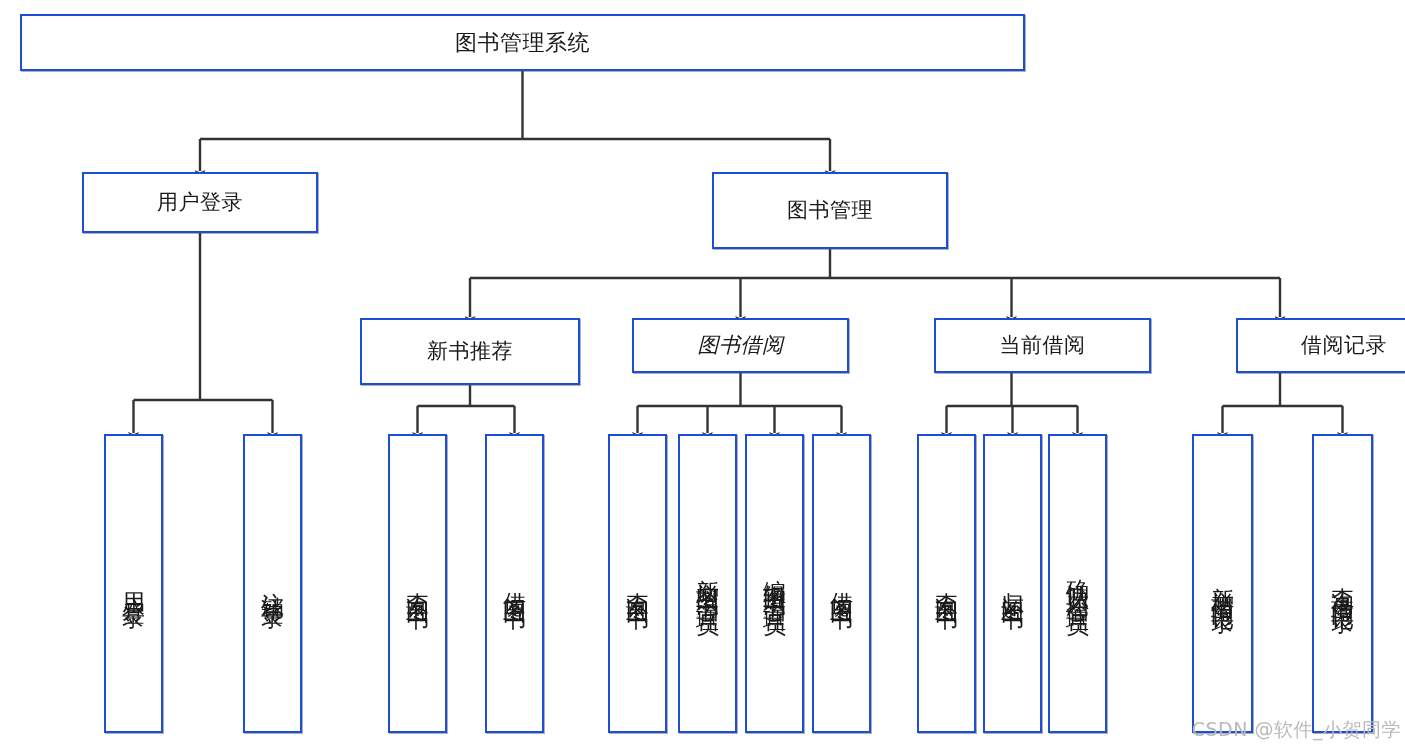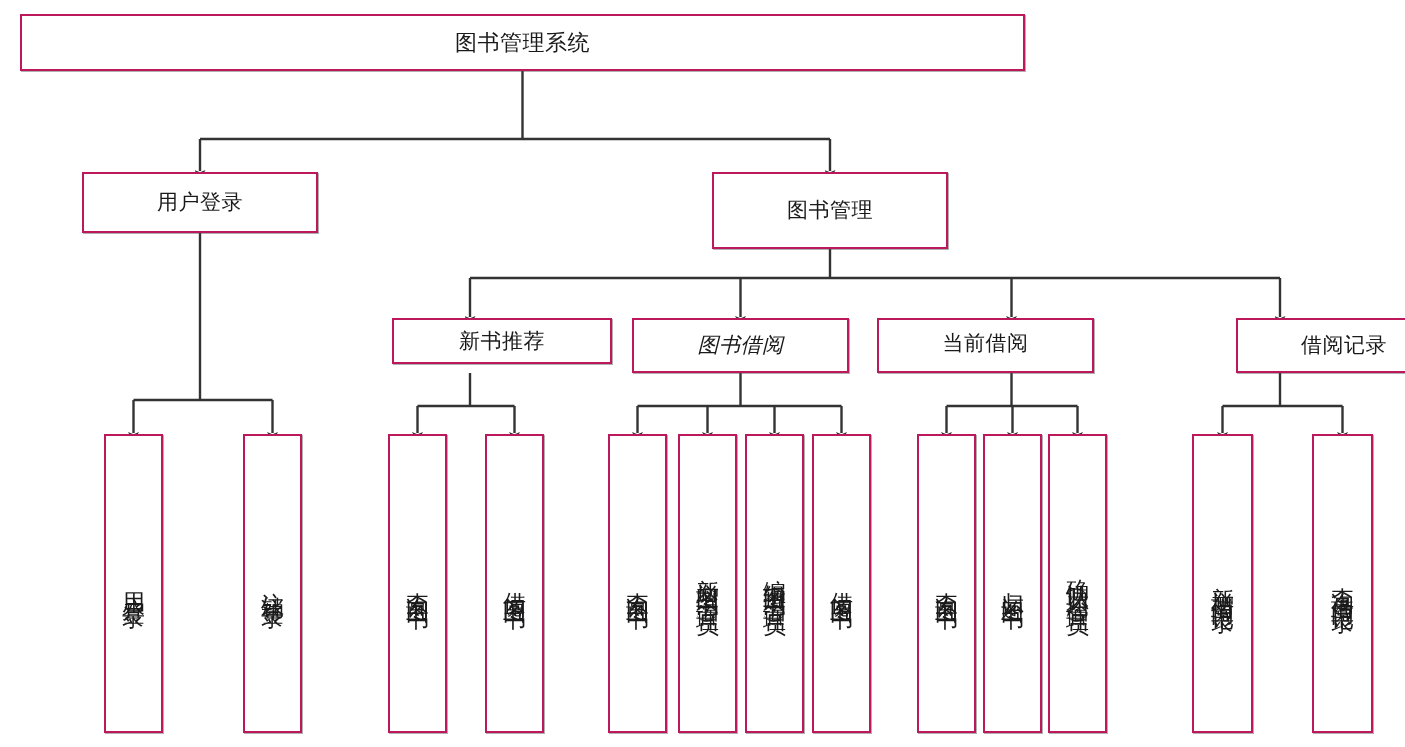--- a/index.html
+++ b/index.html
@@ -24,21 +24,21 @@
     left: 0;
     top: 0;
     width: 1405px;
     height: 747px;
     pointer-events: none;
   }
   .node {
     position: absolute;
     box-sizing: border-box;
     background: #ffffff;
-    border: 2px solid #be185d;
+    border: 2px solid #1d4ed8;
     box-shadow: 1px 1px 0 0 rgba(80,80,80,0.45);
     display: flex;
     align-items: center;
     justify-content: center;
     color: #1a1a1a;
   }
   .node .label {
     display: block;
     text-align: center;
     line-height: 1.18;
@@ -122,27 +122,27 @@
   <div id="node-layer">
       <div class="node horiz root" style="left: 20px; top: 14px; width: 1005px; height: 57px;">
         <span class="label">图书管理系统</span>
       </div>
       <div class="node horiz" style="left: 82px; top: 172px; width: 236px; height: 61px;">
         <span class="label">用户登录</span>
       </div>
       <div class="node horiz" style="left: 712px; top: 172px; width: 236px; height: 77px;">
         <span class="label">图书管理</span>
       </div>
-      <div class="node horiz" style="left: 360px; top: 318px; width: 220px; height: 46px; margin-left: 32px;">
+      <div class="node horiz" style="left: 360px; top: 318px; width: 220px; height: 67px;">
         <span class="label">新书推荐</span>
       </div>
       <div class="node horiz" style="left: 632px; top: 318px; width: 217px; height: 55px; font-style: italic;">
         <span class="label">图书借阅</span>
       </div>
-      <div class="node horiz" style="left: 877px; top: 318px; width: 217px; height: 55px; font-family: Liberation Mono, monospace;">
+      <div class="node horiz" style="left: 934px; top: 318px; width: 217px; height: 55px;">
         <span class="label">当前借阅</span>
       </div>
       <div class="node horiz" style="left: 1236px; top: 318px; width: 216px; height: 55px;">
         <span class="label">借阅记录</span>
       </div>
       <div class="node vert" style="left: 104px; top: 434px; width: 59px; height: 299px;">
         <span class="label">用户登录</span>
       </div>
       <div class="node vert" style="left: 243px; top: 434px; width: 59px; height: 299px;">
         <span class="label">注销登录</span>
@@ -175,13 +175,14 @@
         <span class="label">确认归还（管理员）</span>
       </div>
       <div class="node vert" style="left: 1192px; top: 434px; width: 61px; height: 299px;">
         <span class="label">新增借阅记录</span>
       </div>
       <div class="node vert" style="left: 1312px; top: 434px; width: 61px; height: 299px;">
         <span class="label">查询借阅记录</span>
       </div>
     </div>
 
+  <div class="watermark">CSDN @软件_小贺同学</div>
 </div>
 
 </body></html>

